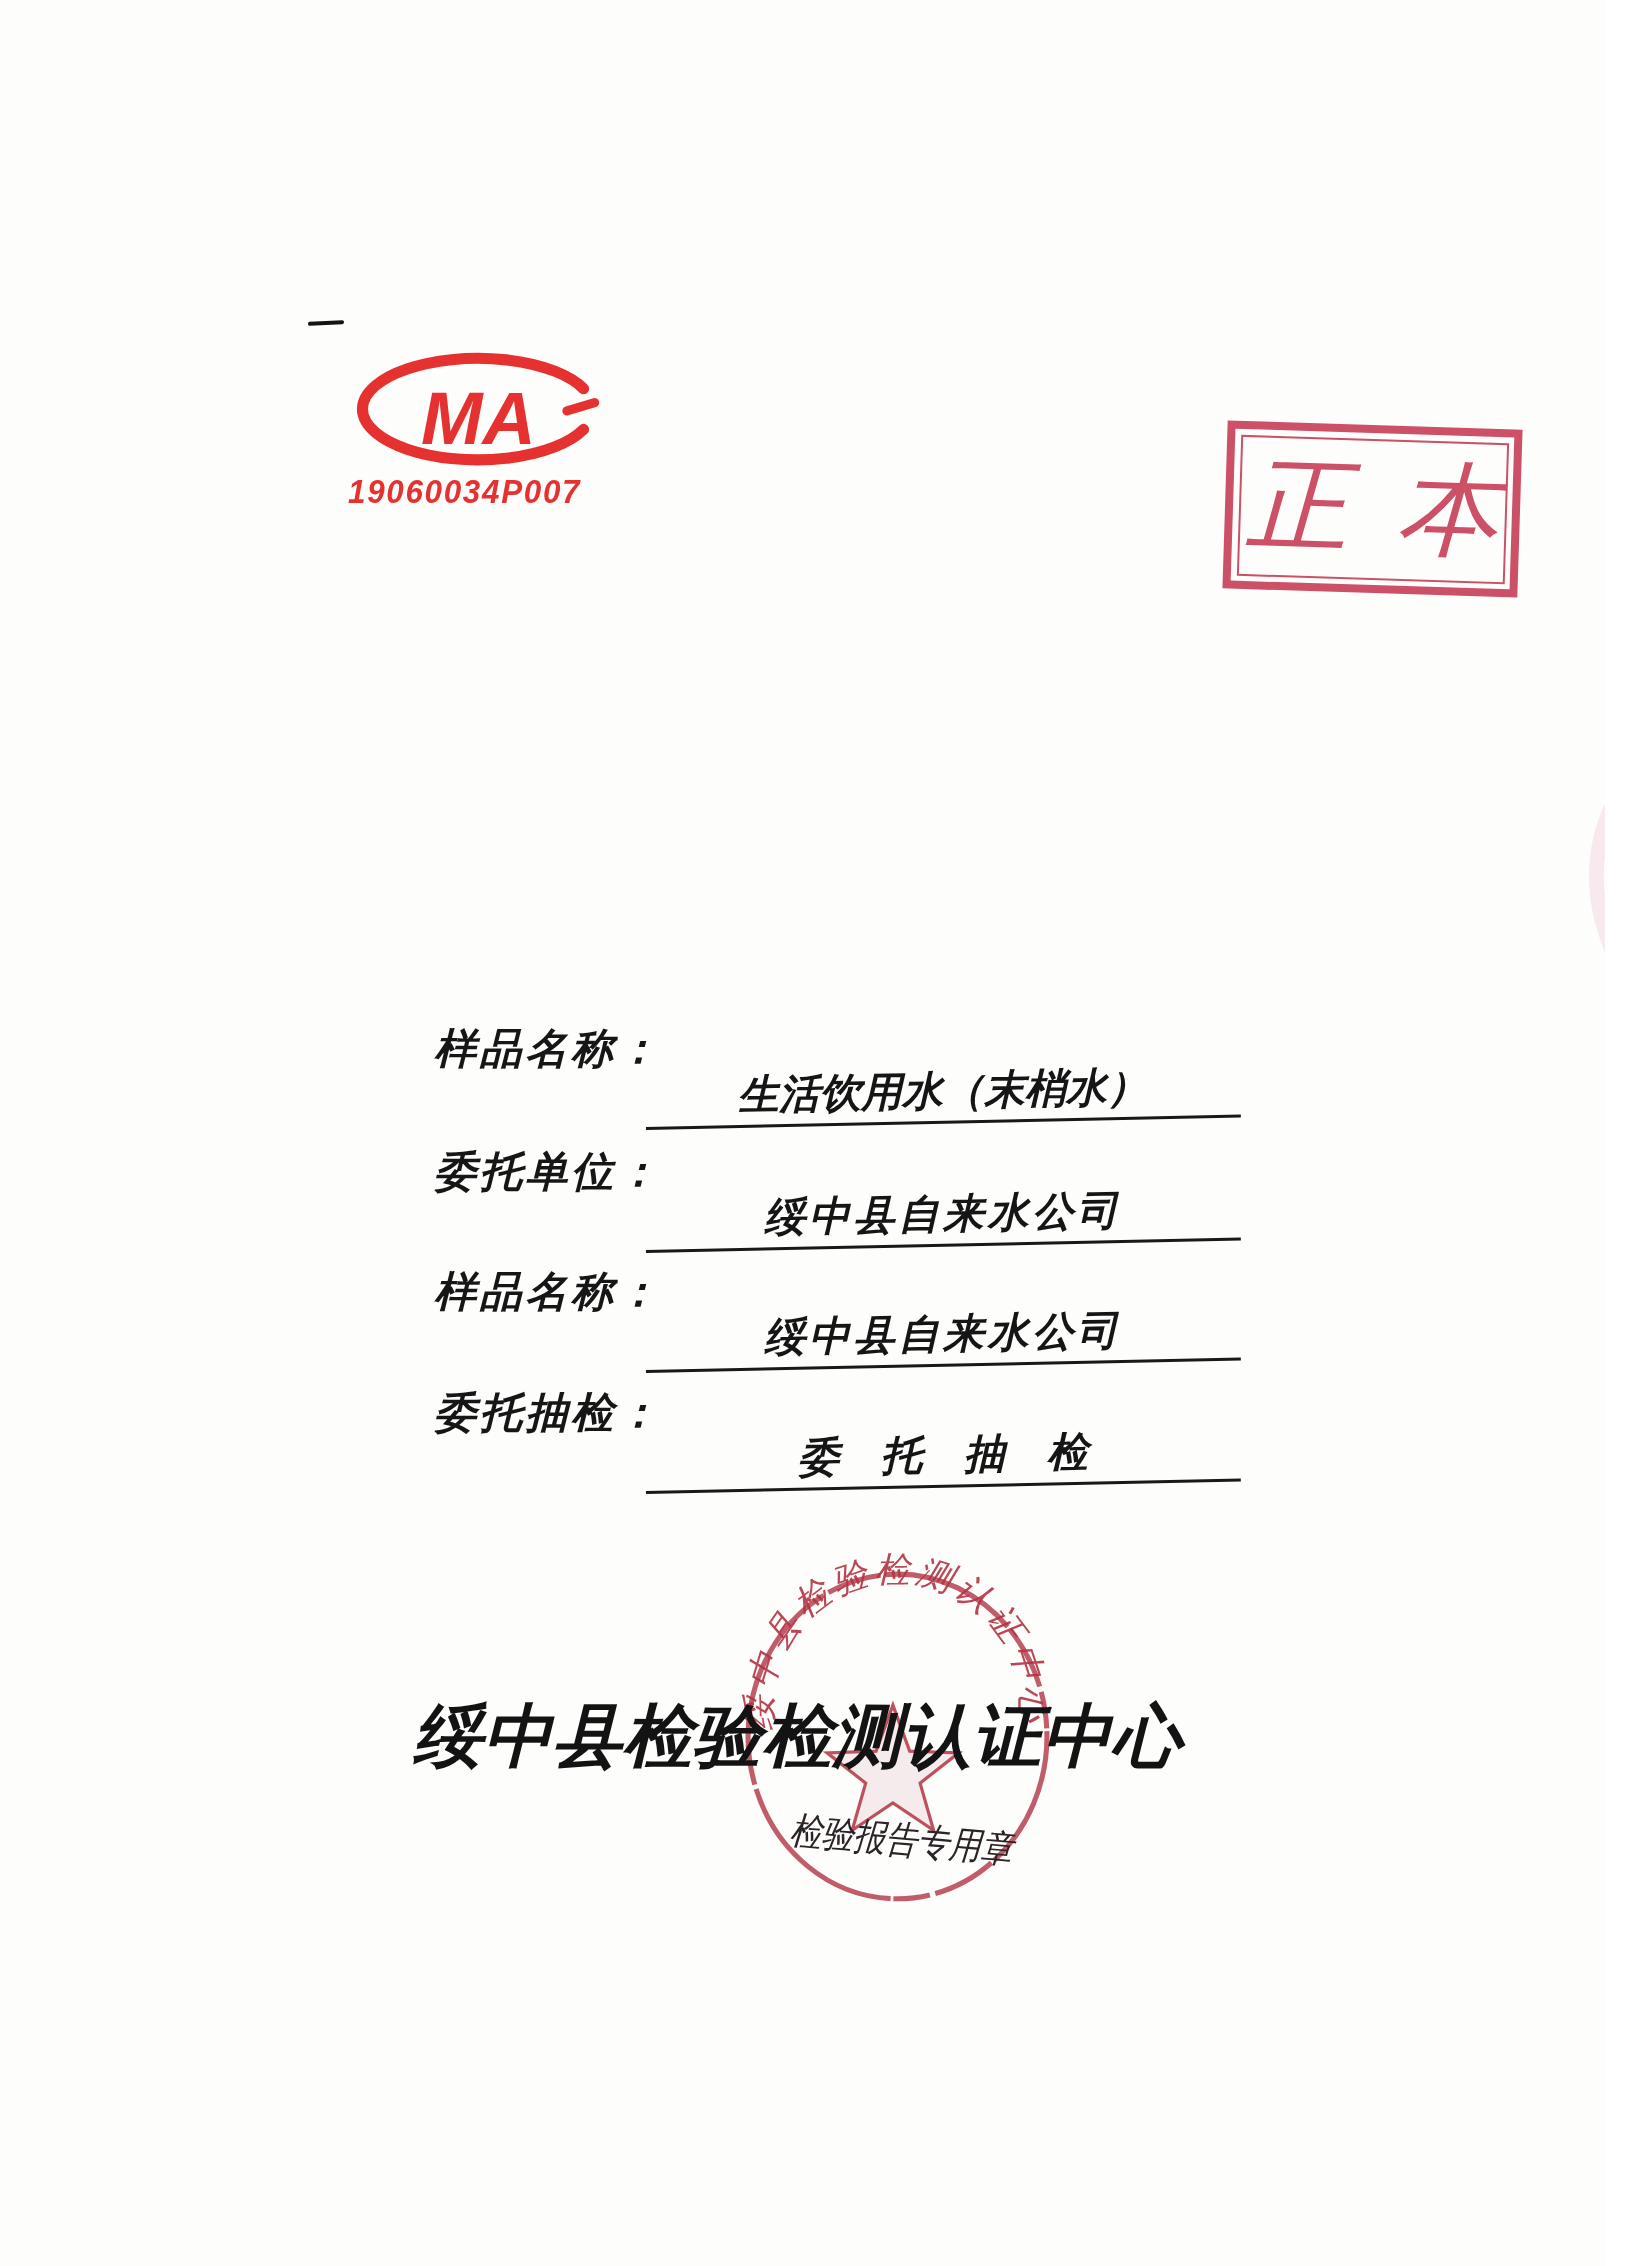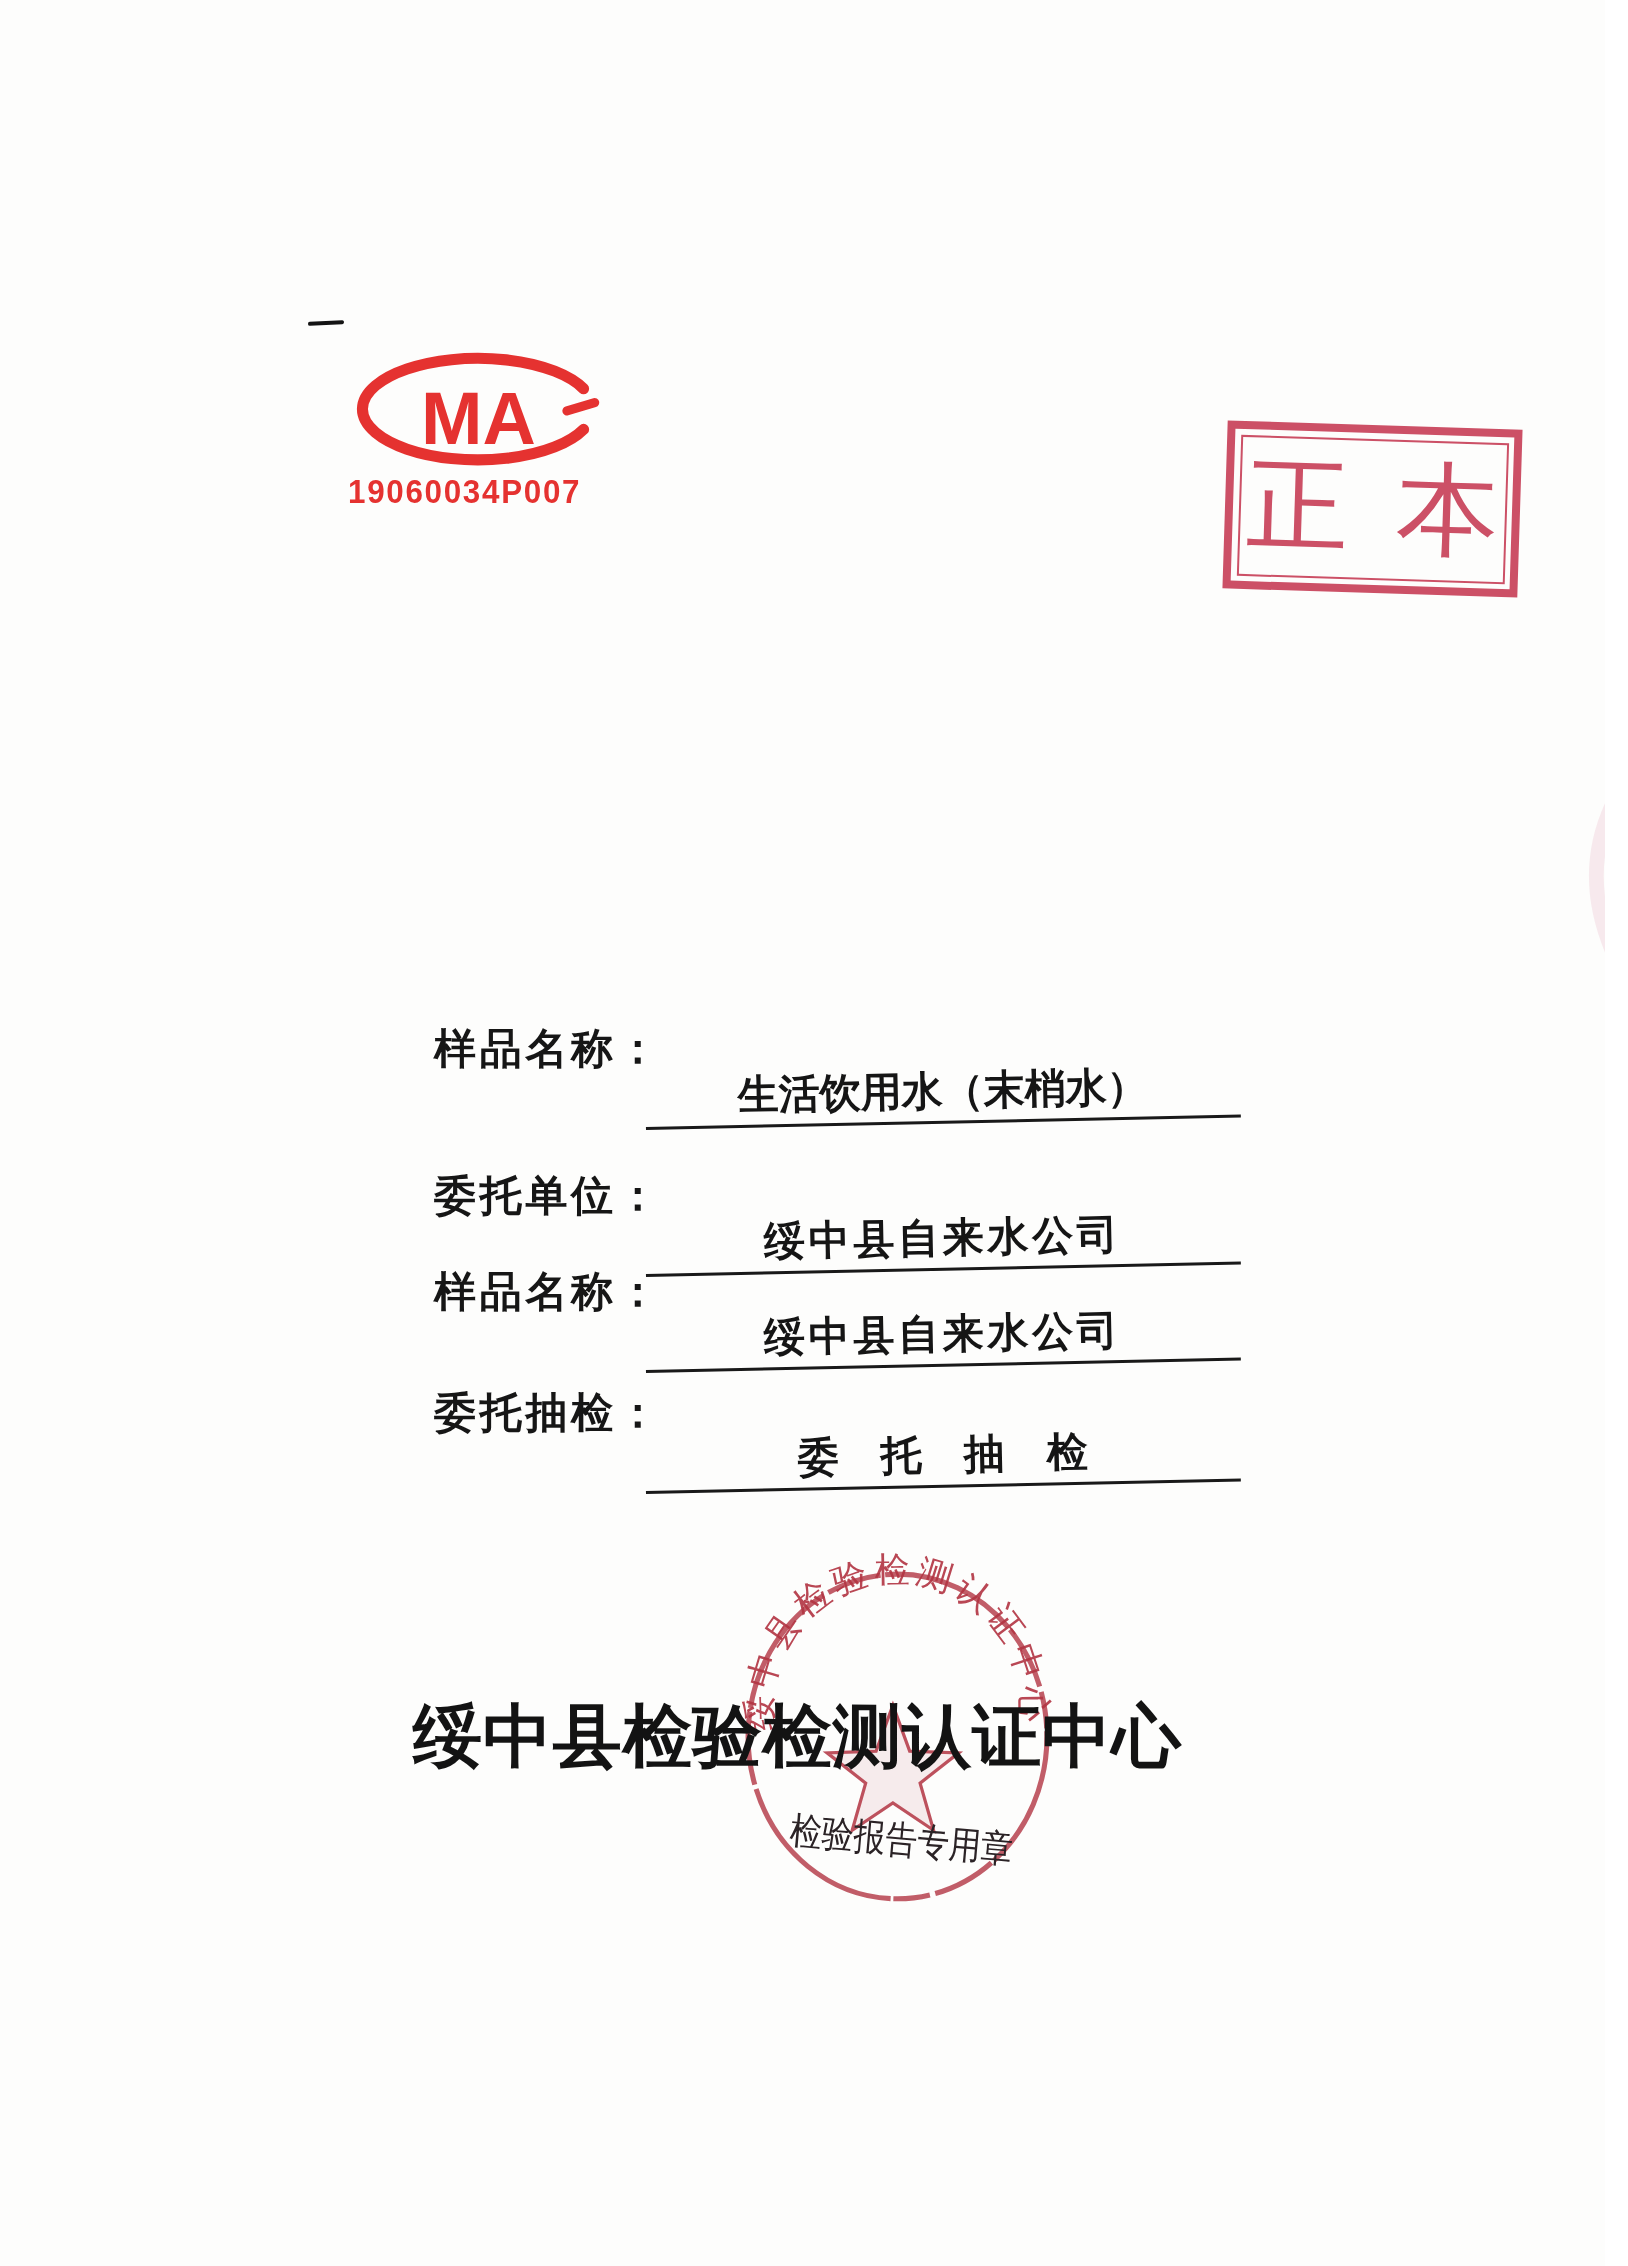--- a/index.html
+++ b/index.html
@@ -8,20 +8,21 @@
     --seal-red:#b23442;
     --ink:#1c1c1c;
   }
   html,body{margin:0;padding:0;background:#ffffff;}
   .page{
     position:relative;
     width:1605px;height:2267px;
     background:#fdfdfc;
     overflow:hidden;
     font-family:"Liberation Sans",sans-serif;
+    font-style:italic;
   }
   
   .scan-dash{
     position:absolute;left:308px;top:321px;width:36px;height:3.7px;
     background:#141414;border-radius:1.8px;transform:rotate(-3deg);
   }
   
   .cma-logo{position:absolute;left:349px;top:350px;width:255px;height:120px;}
   .cma-license{
     position:absolute;left:348px;top:473px;
@@ -124,21 +125,21 @@
 
 
 
   <div class="field-row" style="top:1021px;padding-left:16px;">
     <div class="field-label">样品名称：</div>
     <div class="field-line">
       <div class="field-value">生活饮用水（末梢水）</div>
     </div>
   </div>
 
-  <div class="field-row" style="top:1144px;margin-top:24px;">
+  <div class="field-row" style="top:1144px;">
     <div class="field-label">委托单位：</div>
     <div class="field-line">
       <div class="field-value sp-sm">绥中县自来水公司</div>
     </div>
   </div>
 
   <div class="field-row" style="top:1264px;">
     <div class="field-label">样品名称：</div>
     <div class="field-line">
       <div class="field-value sp-sm">绥中县自来水公司</div>

